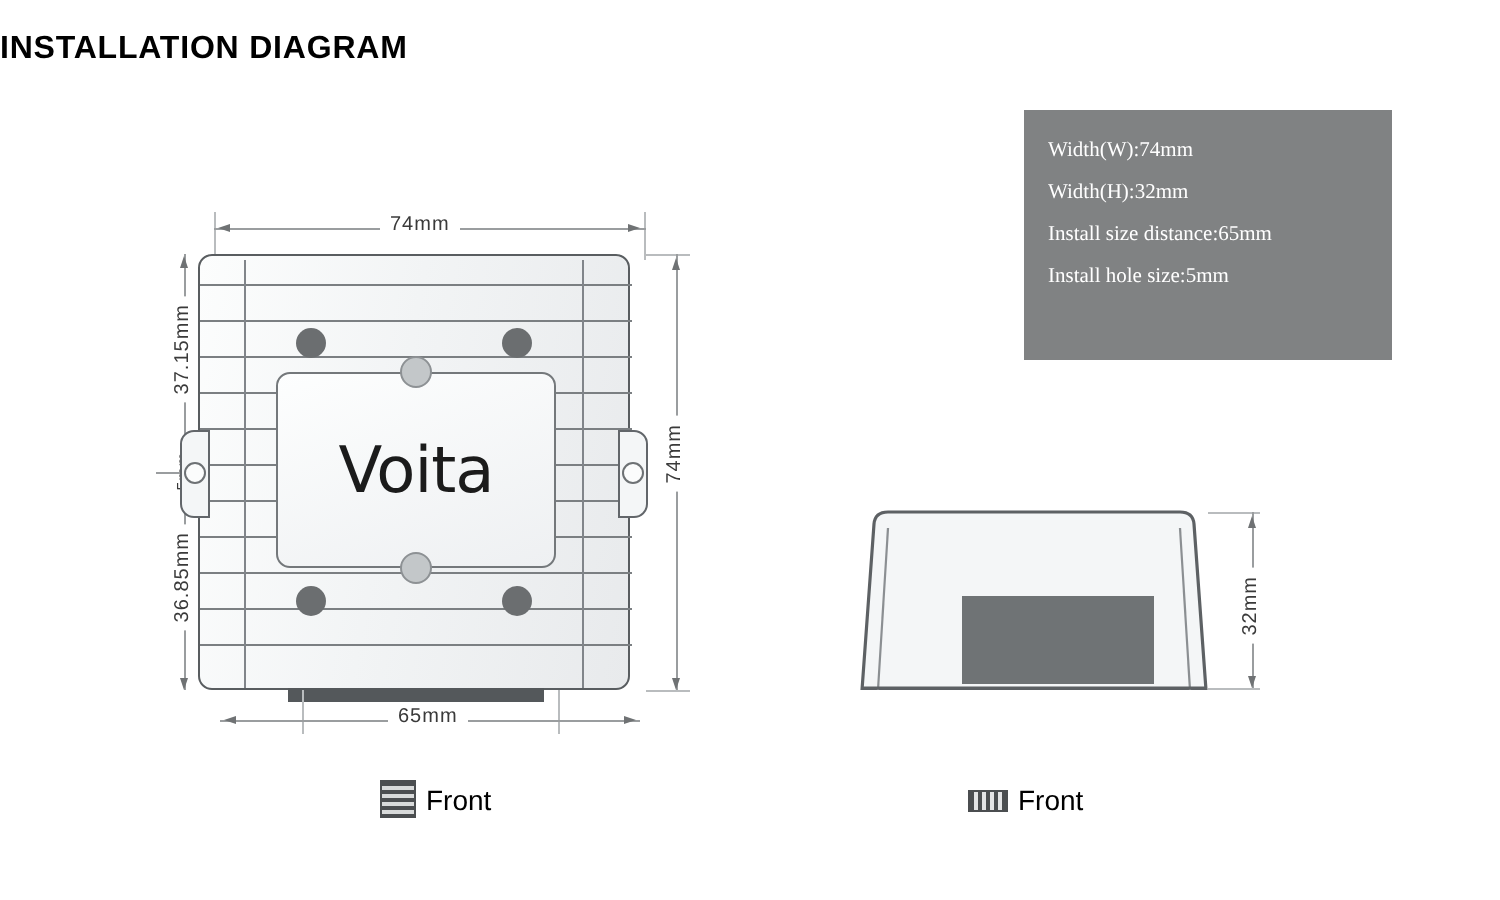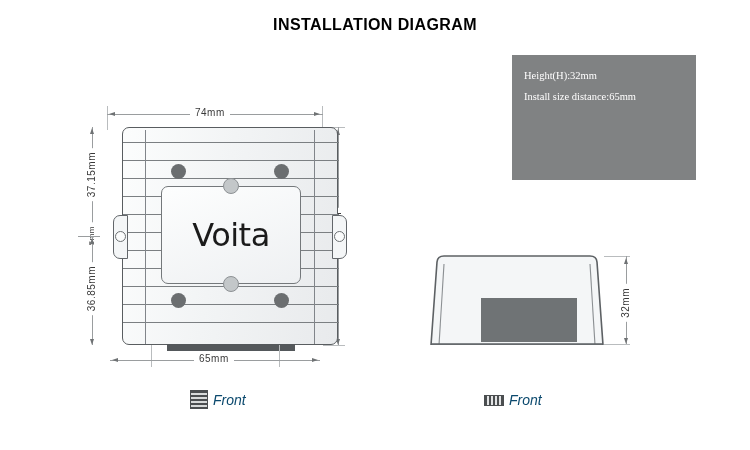--- a/index.html
+++ b/index.html
@@ -11,21 +11,20 @@
     position: relative;
     overflow: hidden;
     font-family: "Liberation Sans", sans-serif;
     color: #222;
   }
 
   
   #title {
     position: absolute;
     top: 16px; left: 0; width: 750px;
-    text-align: center;
     font-size: 16px;
     font-weight: bold;
     letter-spacing: 0.4px;
     color: #000;
   }
 
   
   #spec-box {
     position: absolute;
     left: 512px; top: 55px;
@@ -74,21 +73,21 @@
     font-family: "Liberation Sans", sans-serif;
     letter-spacing: 0.5px;
   }
   .arw { position: absolute; width: 0; height: 0; }
   .arw-l { border-top: 2.5px solid transparent; border-bottom: 2.5px solid transparent; border-right: 6px solid #6f7274; }
   .arw-r { border-top: 2.5px solid transparent; border-bottom: 2.5px solid transparent; border-left: 6px solid #6f7274; }
   .arw-u { border-left: 2.5px solid transparent; border-right: 2.5px solid transparent; border-bottom: 6px solid #6f7274; }
   .arw-d { border-left: 2.5px solid transparent; border-right: 2.5px solid transparent; border-top: 6px solid #6f7274; }
 
   
-  #front-view { position: absolute; left: 122px; top: 127px; width: 216px; height: 218px; text-align: right; }
+  #front-view { position: absolute; left: 99px; top: 127px; width: 216px; height: 218px; text-align: right; }
   #front-body {
     position: absolute; left: 0; top: 0;
     width: 216px; height: 218px;
     border: 1.4px solid #595d60;
     border-radius: 7px;
     background: linear-gradient(100deg,#fcfdfd 0%, #f2f4f5 45%, #e8eaec 100%);
     box-sizing: border-box;
   }
   .fin {
     position: absolute; left: 0; width: 216px; height: 1.3px;
@@ -164,23 +163,22 @@
     left: 64px; bottom: 3px;
     width: 96px; height: 44px;
     background: #6f7375;
   }
 
   
   .caption {
     position: absolute;
     display: flex; align-items: center; gap: 5px;
     font-size: 14px;
-    color: #0c4a6e;
+    color: #000000;
     font-family: "Liberation Sans", sans-serif;
-    font-style: italic;
   }
   #caption-front { left: 190px; top: 390px; }
   #caption-side  { left: 484px; top: 392px; }
   .ico-grid {
     width: 18px; height: 19px;
     background:
       repeating-linear-gradient(to bottom,#4b4e50 0 2px, #d8dada 2px 4px);
     border: 1.5px solid #4b4e50;
     box-sizing: border-box;
   }
@@ -190,22 +188,24 @@
     border: 1px solid #4b4e50;
     box-sizing: border-box;
   }
 </style>
 </head>
 <body>
 
 <div id="title">INSTALLATION DIAGRAM</div>
 
 <div id="spec-box">
-  <div class="spec-line">Height(H):32mm</div>
+  <div class="spec-line">Width(W):74mm</div>
+  <div class="spec-line">Width(H):32mm</div>
   <div class="spec-line">Install size distance:65mm</div>
+  <div class="spec-line">Install hole size:5mm</div>
 </div>
 
 <div class="ext-line" style="left:107px; top:106px; width:1px; height:24px;"></div>
 <div class="ext-line" style="left:322px; top:106px; width:1px; height:24px;"></div>
 <div class="dim-h" style="left:107px; top:114px; width:216px;"></div>
 <div class="arw arw-l" style="left:109px; top:112px;"></div>
 <div class="arw arw-r" style="left:314px; top:112px;"></div>
 <div class="dim-label-h" style="left:190px; top:107px;">74mm</div>
 
 <div class="ext-line" style="left:323px; top:127px; width:22px; height:1px;"></div>

